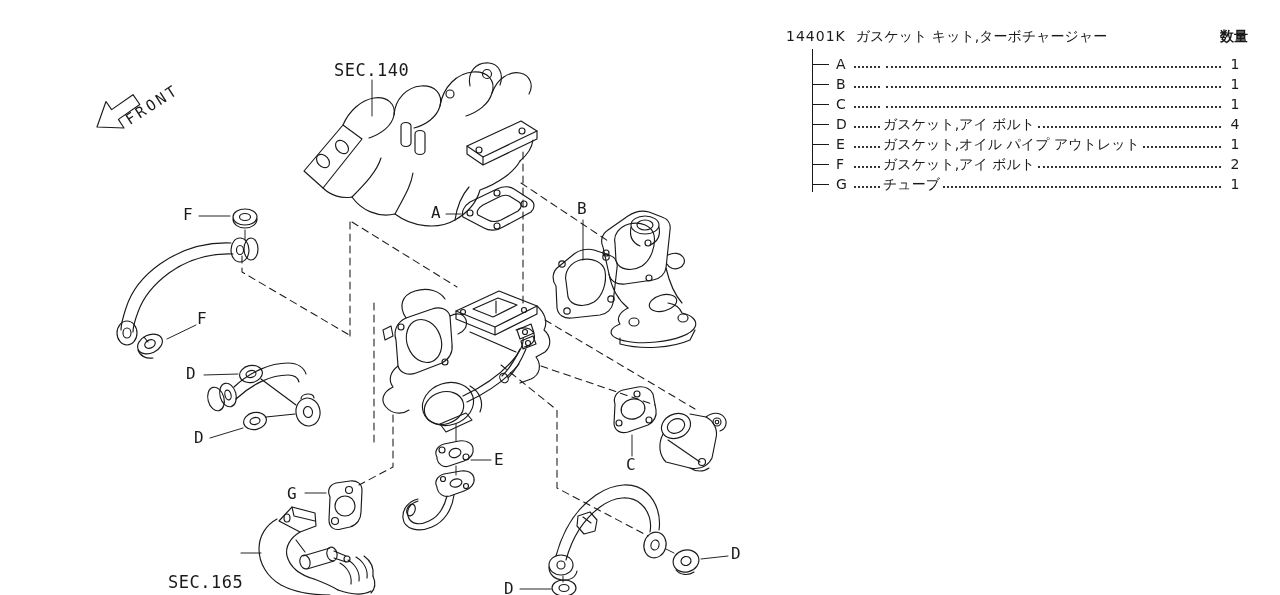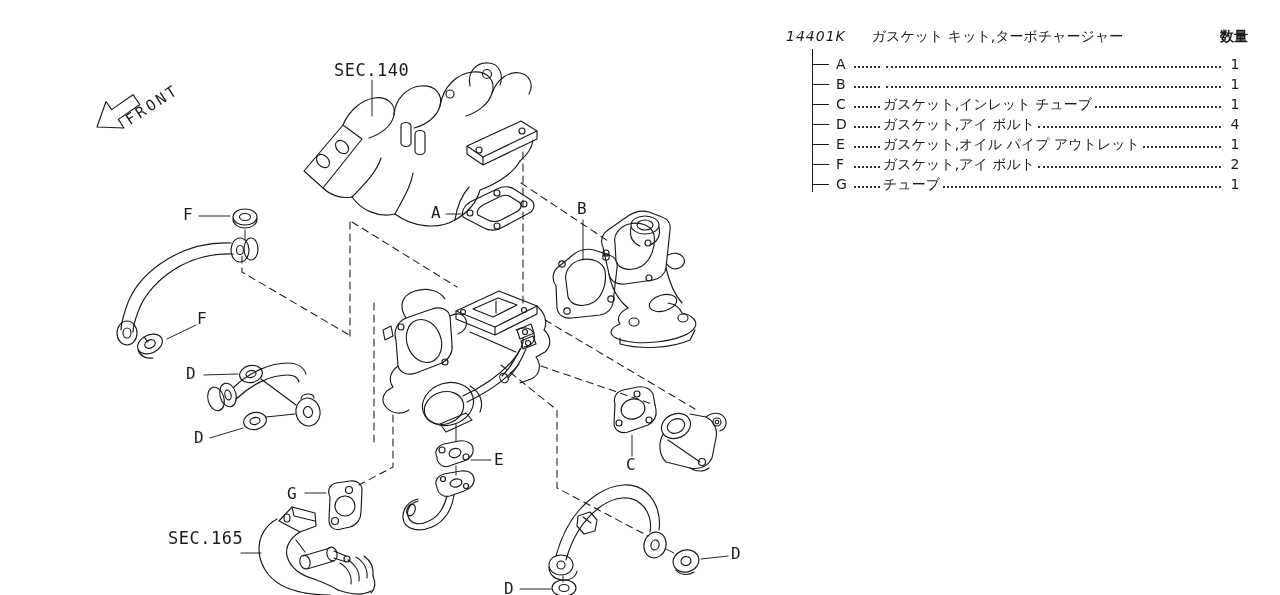--- a/index.html
+++ b/index.html
@@ -11,21 +11,21 @@
       fill:none;stroke:var(--line-color);stroke-width:1.15;stroke-linecap:round;stroke-linejoin:round;}
   svg.diagram .dashed path{stroke-dasharray:7 5;stroke-width:1.05;}
   svg.diagram .thin path{stroke-width:0.95;}
   .lbl{position:absolute;font-family:"DejaVu Sans Mono",monospace;font-size:16px;line-height:16px;}
   .sec{font-size:17px;letter-spacing:0.5px;}
   .front-label{position:absolute;left:127px;top:112px;transform:rotate(-33deg);transform-origin:0 50%;
       font-family:"DejaVu Sans Mono",monospace;font-size:15px;letter-spacing:3px;}
   
   .parts-table{position:absolute;left:786px;top:26px;width:466px;font-size:14px;line-height:20px;}
   .phead{display:flex;align-items:center;height:20px;white-space:nowrap;}
-  .phead .code{letter-spacing:1px;margin-right:26px;font-style:italic;}
+  .phead .code{letter-spacing:1px;margin-right:10px;}
   .phead .qhdr{margin-left:auto;padding-right:4px;font-weight:bold;}
   .rows{position:relative;margin-top:8px;}
   .tree{position:absolute;left:26px;top:-5px;height:143px;border-left:1px solid var(--line-color);}
   .prow{position:relative;display:flex;align-items:center;height:20px;padding-left:50px;padding-right:6px;white-space:nowrap;}
   .prow::before{content:"";position:absolute;left:26px;top:50%;width:17px;border-top:1px solid var(--line-color);}
   .prow .ltr{width:15px;}
   .dts{height:0;border-bottom:2px dotted #333;position:relative;top:3px;margin:0 3px;}
   .dts.a{width:26px;}
   .dts.b{flex:1;min-width:6px;}
   .prow .qty{width:22px;text-align:center;}
@@ -278,21 +278,21 @@
       <path d="M245,230 L245,240"></path>
       <path d="M456,424 L456,441"></path>
       <path d="M456,466 L456,475"></path>
       <path d="M563,576 L563,582"></path>
       <path d="M666,549 L674,553"></path>
     </g>
   </svg>
 
   <div class="front-label">FRONT</div>
   <div class="lbl sec" style="left:334px;top:62px">SEC.140</div>
-  <div class="lbl sec" style="left:168px;top:530px">SEC.165</div>
+  <div class="lbl sec" style="left:168px;top:574px">SEC.165</div>
   <div class="lbl" style="left:431px;top:205px">A</div>
   <div class="lbl" style="left:577px;top:201px">B</div>
   <div class="lbl" style="left:626px;top:457px">C</div>
   <div class="lbl" style="left:186px;top:366px">D</div>
   <div class="lbl" style="left:194px;top:430px">D</div>
   <div class="lbl" style="left:504px;top:581px">D</div>
   <div class="lbl" style="left:731px;top:546px">D</div>
   <div class="lbl" style="left:494px;top:452px">E</div>
   <div class="lbl" style="left:183px;top:207px">F</div>
   <div class="lbl" style="left:197px;top:311px">F</div>
@@ -314,21 +314,20 @@
       </div>
       <div class="prow">
         <span class="ltr">B</span>
           <span class="dts a"></span>
           <span class="dts b"></span>
           <span class="qty">1</span>
       </div>
       <div class="prow">
         <span class="ltr">C</span>
           <span class="dts a"></span>
-          <span class="nm">ガスケット,インレット チューブ</span>
           <span class="dts b"></span>
           <span class="qty">1</span>
       </div>
       <div class="prow">
         <span class="ltr">D</span>
           <span class="dts a"></span>
           <span class="nm">ガスケット,アイ ボルト</span>
           <span class="dts b"></span>
           <span class="qty">4</span>
       </div>

